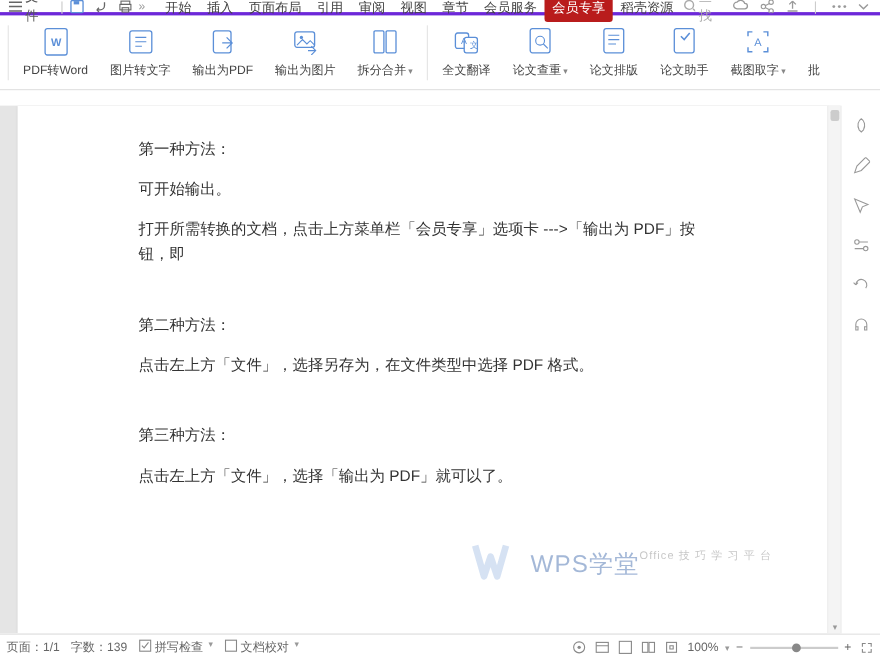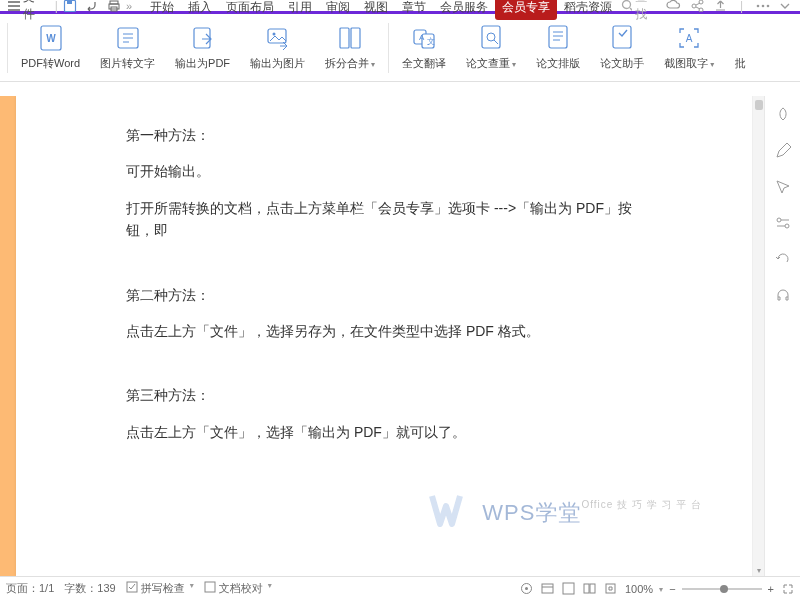--- a/index.html
+++ b/index.html
@@ -12,21 +12,21 @@
 .tab{padding:4px 7px;color:#444;cursor:pointer;font-size:12px;white-space:nowrap}
 .tab.active{background:#b91c1c;color:#fff;border-radius:3px}
 .toprt{margin-left:auto;display:flex;align-items:center;gap:10px;padding-right:6px;color:#888}
 .search{display:flex;align-items:center;gap:3px;color:#aaa}
 .ribbon{height:68px;border-bottom:1px solid #e0e0e0;display:flex;align-items:center;padding:2px 4px;gap:0}
 .rbtn{display:flex;flex-direction:column;align-items:center;justify-content:center;padding:4px 10px;cursor:pointer;min-width:56px;height:62px;position:relative}
 .rbtn .ric{width:28px;height:28px;margin-bottom:4px;display:flex;align-items:center;justify-content:center}
 .rbtn .rlbl{font-size:11px;color:#444;white-space:nowrap}
 .rbtn .dd{font-size:8px;color:#888;margin-left:2px}
 .vdiv{width:1px;height:50px;background:#e4e4e4;margin:0 3px}
-.canvas{position:absolute;top:96px;left:0;right:36px;bottom:24px;background:#fdba74;overflow:hidden}
+.canvas{position:absolute;top:96px;left:0;right:36px;bottom:24px;background:#e5e5e5;overflow:hidden}
 .page{position:absolute;left:16px;right:12px;top:0;bottom:0;background:#fff;box-shadow:0 0 3px rgba(0,0,0,.1);padding:28px 110px 20px 110px}
 .pline{font-size:14px;color:#333;line-height:1.6;margin-bottom:14px}
 .pline.hd{font-weight:400}
 .sp40{height:28px}
 .scrollv{position:absolute;right:0;top:0;bottom:0;width:12px;background:#f4f4f4;border-left:1px solid #eee}
 .sthumb{position:absolute;top:4px;left:2px;width:8px;height:10px;background:#ccc;border-radius:2px}
 .sdown{position:absolute;bottom:2px;left:2px;width:8px;height:8px;display:flex;align-items:center;justify-content:center;color:#999;font-size:8px}
 .rpanel{position:absolute;right:0;top:96px;bottom:24px;width:36px;background:#fff;border-left:1px solid #e8e8e8;display:flex;flex-direction:column;align-items:center;padding-top:10px;gap:18px}
 .rpico{width:18px;height:18px;cursor:pointer;color:#888;display:flex;align-items:center;justify-content:center}
 .watermark{position:absolute;right:50px;bottom:40px;display:flex;align-items:center;gap:8px;opacity:.55}

